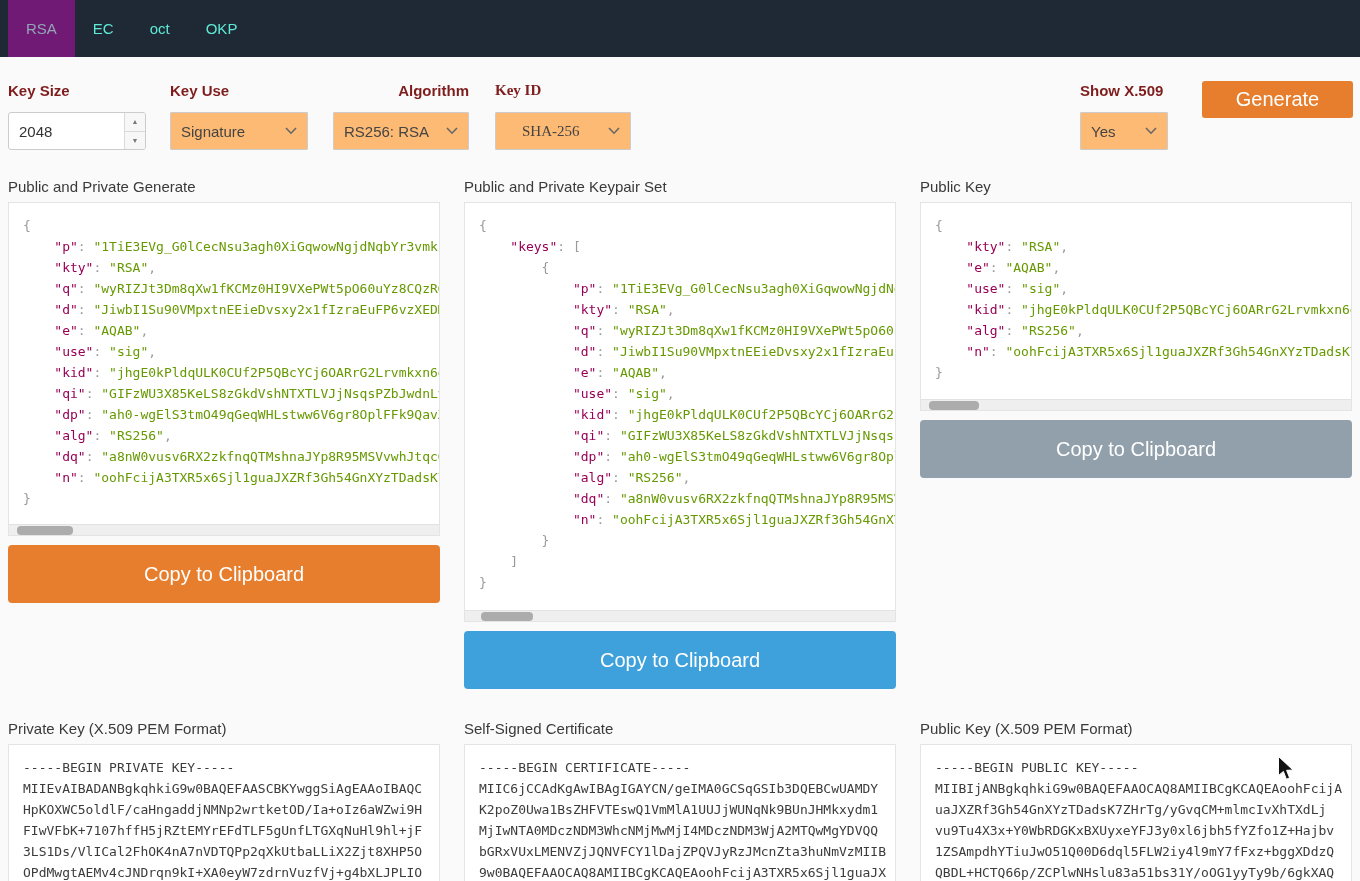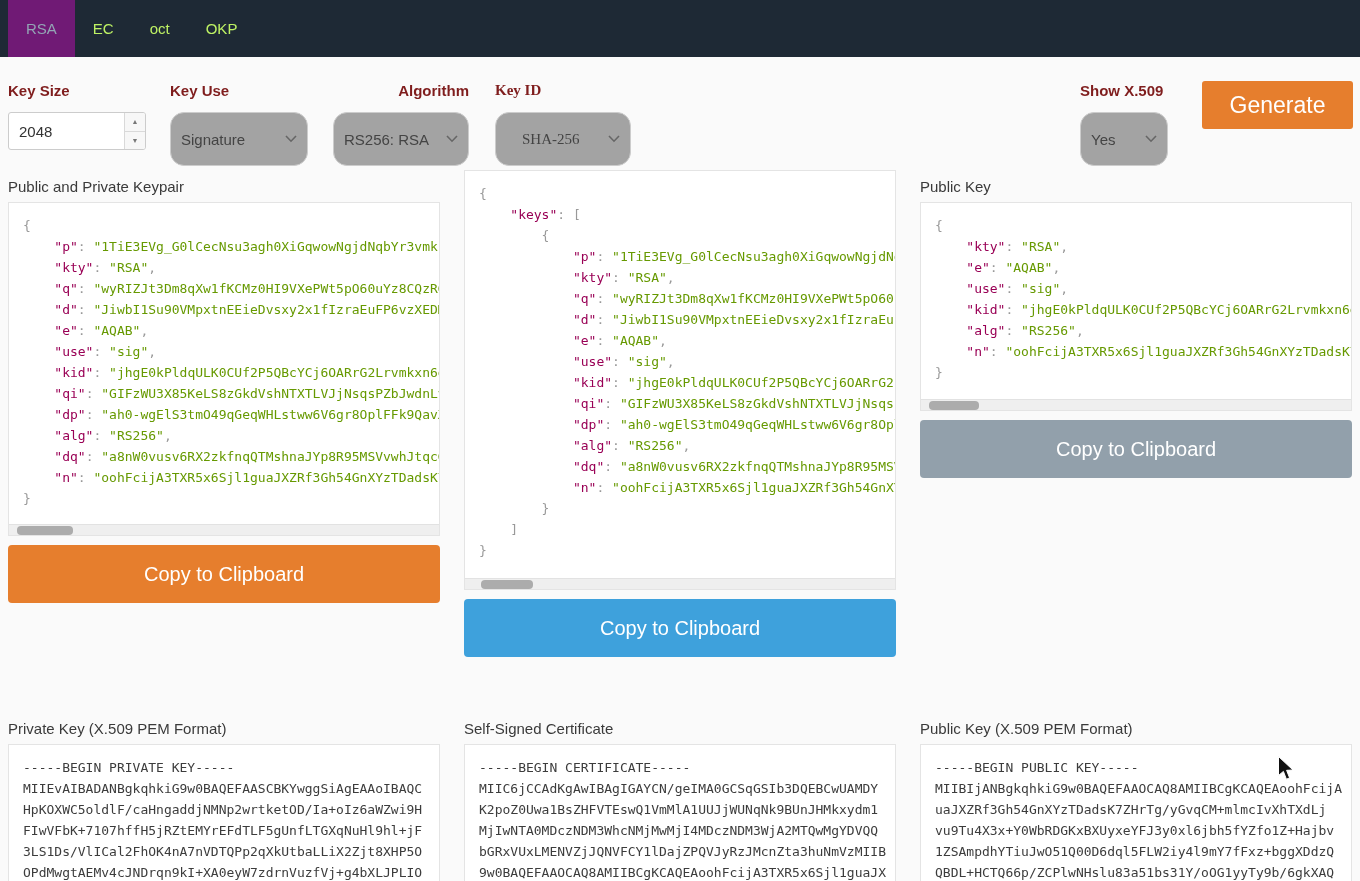--- a/index.html
+++ b/index.html
@@ -2,38 +2,38 @@
 <html><head>
 <meta charset="utf-8">
 <style>
   * { margin:0; padding:0; box-sizing:border-box; }
   html,body { background:#fafafa; }
   body { font-family:"Liberation Sans", sans-serif; }
   #page { position:relative; width:1360px; height:881px; overflow:hidden; background:#fafafa; }
 
   
   .navbar { position:absolute; top:0; left:0; width:1360px; height:57px; background:#1e2935; display:flex; align-items:stretch; padding-left:8px; }
-  .tab { display:flex; align-items:center; padding:0 18px; font-size:15px; color:#bef264; cursor:pointer; }
+  .tab { display:flex; align-items:center; padding:0 18px; font-size:15px; color:#5eead4; cursor:pointer; }
   .tab.active { background:#701a75; color:#93a5b5; }
 
   
   .form-row { position:absolute; top:57px; left:0; width:1360px; height:113px; }
   .fgroup { position:absolute; top:25px; }
   .flabel { display:block; font-size:15px; font-weight:bold; color:#7f1d1d; margin-bottom:13px; }
-  .control { height:54px; background:#a3a3a3; border:1px solid #cccccc; border-radius:14px; font-size:15px; color:#444; }
+  .control { height:38px; background:#fdba74; border:1px solid #cccccc; border-radius:1px; font-size:15px; color:#444; }
   .numwrap { position:relative;border-radius:7px; }
   .numinput { width:138px; height:38px; padding:0 26px 0 10px; font-family:"Liberation Sans",sans-serif; font-size:15px; color:#333; border:1px solid #cccccc; border-radius:3px; background:#fff; }
   .spinner { position:absolute; right:1px; top:1px; width:21px; height:36px; border-left:1px solid #d9d9d9; background:#f7f7f7; border-radius:0 2px 2px 0; display:flex; flex-direction:column; }
   .spinner span { flex:1; display:flex; align-items:center; justify-content:center; font-size:7px; color:#777; line-height:1; }
   .spinner span:first-child { border-bottom:1px solid #d9d9d9; }
   .selectbox { display:flex; align-items:center; justify-content:space-between; padding:0 10px; overflow:hidden; white-space:nowrap; cursor:pointer; }
   .selectbox .sel-text { overflow:hidden; text-overflow:clip; white-space:nowrap; }
   .chev { flex:0 0 auto; margin-left:6px; }
 
-  .generate-btn { position:absolute; left:1202px; top:24px; width:151px; height:48px; background:#e67e2d; color:#fff; border:none; border-radius:3px; font-size:23px; font-family:"Liberation Sans",sans-serif; cursor:pointer; }
+  .generate-btn { position:absolute; left:1202px; top:24px; width:151px; height:37px; background:#e67e2d; color:#fff; border:none; border-radius:3px; font-size:20px; font-family:"Liberation Sans",sans-serif; cursor:pointer; }
 
   
   .grid { position:absolute; top:170px; left:8px; width:1344px; display:grid; grid-template-columns:432px 432px 432px; column-gap:24px; grid-template-rows:542px auto; }
   .cell { }
   .sec-title { font-size:15px; color:#3a3a3a; margin:8px 0 7px 0; }
 
   .codebox { position:relative; background:#ffffff; border:1px solid #e4e4e4; overflow:hidden; }
   .h1 { height:334px; }
   .h2 { height:420px; }
   .h3 { height:209px; }
@@ -117,21 +117,21 @@
           </svg>
       </div>
     </div>
 
     <button class="generate-btn">Generate</button>
   </div>
 
   <div class="grid">
 
     <div class="cell">
-      <div class="sec-title">Public and Private Keypair</div>
+      <div class="sec-title">Public and Private Generate</div>
       <div class="codebox h1">
         <pre class="code json">{
     <span class="tk">"p"</span>: <span class="ts">"1TiE3EVg_G0lCecNsu3agh0XiGqwowNgjdNqbYr3vmkICUfO</span>
     <span class="tk">"kty"</span>: <span class="ts">"RSA"</span>,
     <span class="tk">"q"</span>: <span class="ts">"wyRIZJt3Dm8qXw1fKCMz0HI9VXePWt5pO60uYz8CQzRGhLwW</span>
     <span class="tk">"d"</span>: <span class="ts">"JiwbI1Su90VMpxtnEEieDvsxy2x1fIzraEuFP6vzXEDMwQqp</span>
     <span class="tk">"e"</span>: <span class="ts">"AQAB"</span>,
     <span class="tk">"use"</span>: <span class="ts">"sig"</span>,
     <span class="tk">"kid"</span>: <span class="ts">"jhgE0kPldqULK0CUf2P5QBcYCj6OARrG2Lrvmkxn6esMIIBI</span>
     <span class="tk">"qi"</span>: <span class="ts">"GIFzWU3X85KeLS8zGkdVshNTXTLVJjNsqsPZbJwdnLvWqBmS</span>
@@ -141,20 +141,21 @@
     <span class="tk">"n"</span>: <span class="ts">"oohFcijA3TXR5x6Sjl1guaJXZRf3Gh54GnXYzTDadsK7ZHrT</span>
 }</pre>
         <div class="hscroll">
             <div class="hthumb" style="left:8px; width:56px;"></div>
           </div>
       </div>
       <button class="copy-btn copy-orange">Copy to Clipboard</button>
     </div>
 
     <div class="cell">
+      <div class="sec-title">Public and Private Keypair Set</div>
       <div class="codebox h2">
         <pre class="code json">{
     <span class="tk">"keys"</span>: [
         {
             <span class="tk">"p"</span>: <span class="ts">"1TiE3EVg_G0lCecNsu3agh0XiGqwowNgjdNq</span>
             <span class="tk">"kty"</span>: <span class="ts">"RSA"</span>,
             <span class="tk">"q"</span>: <span class="ts">"wyRIZJt3Dm8qXw1fKCMz0HI9VXePWt5pO60u</span>
             <span class="tk">"d"</span>: <span class="ts">"JiwbI1Su90VMpxtnEEieDvsxy2x1fIzraEuFP</span>
             <span class="tk">"e"</span>: <span class="ts">"AQAB"</span>,
             <span class="tk">"use"</span>: <span class="ts">"sig"</span>,

